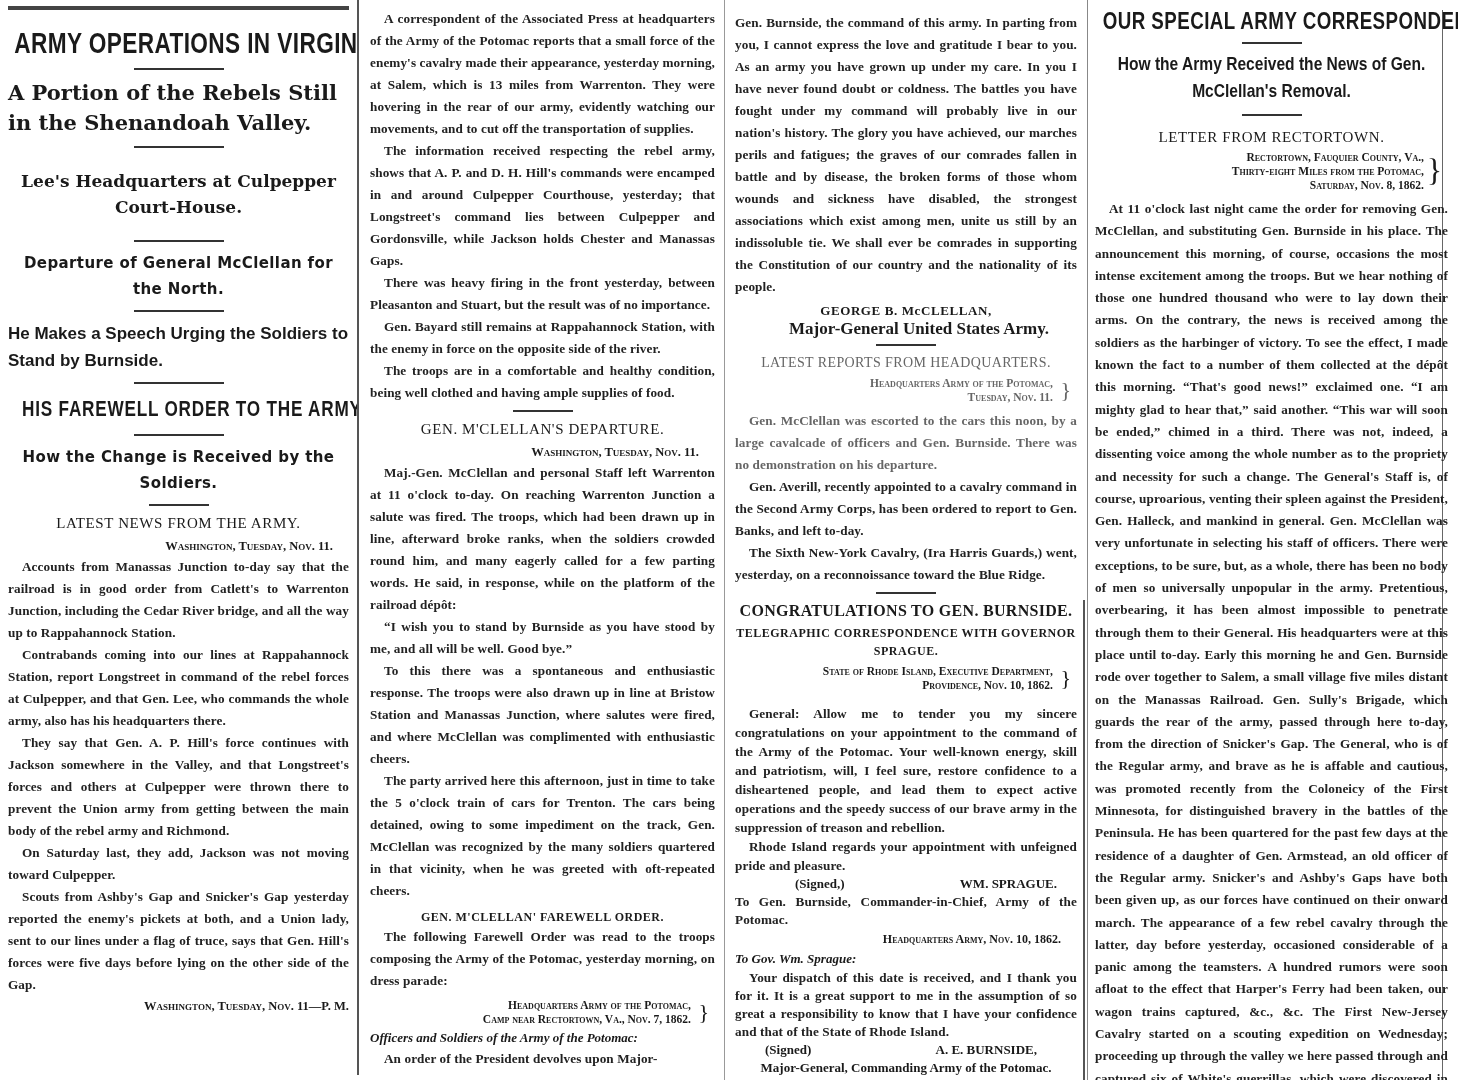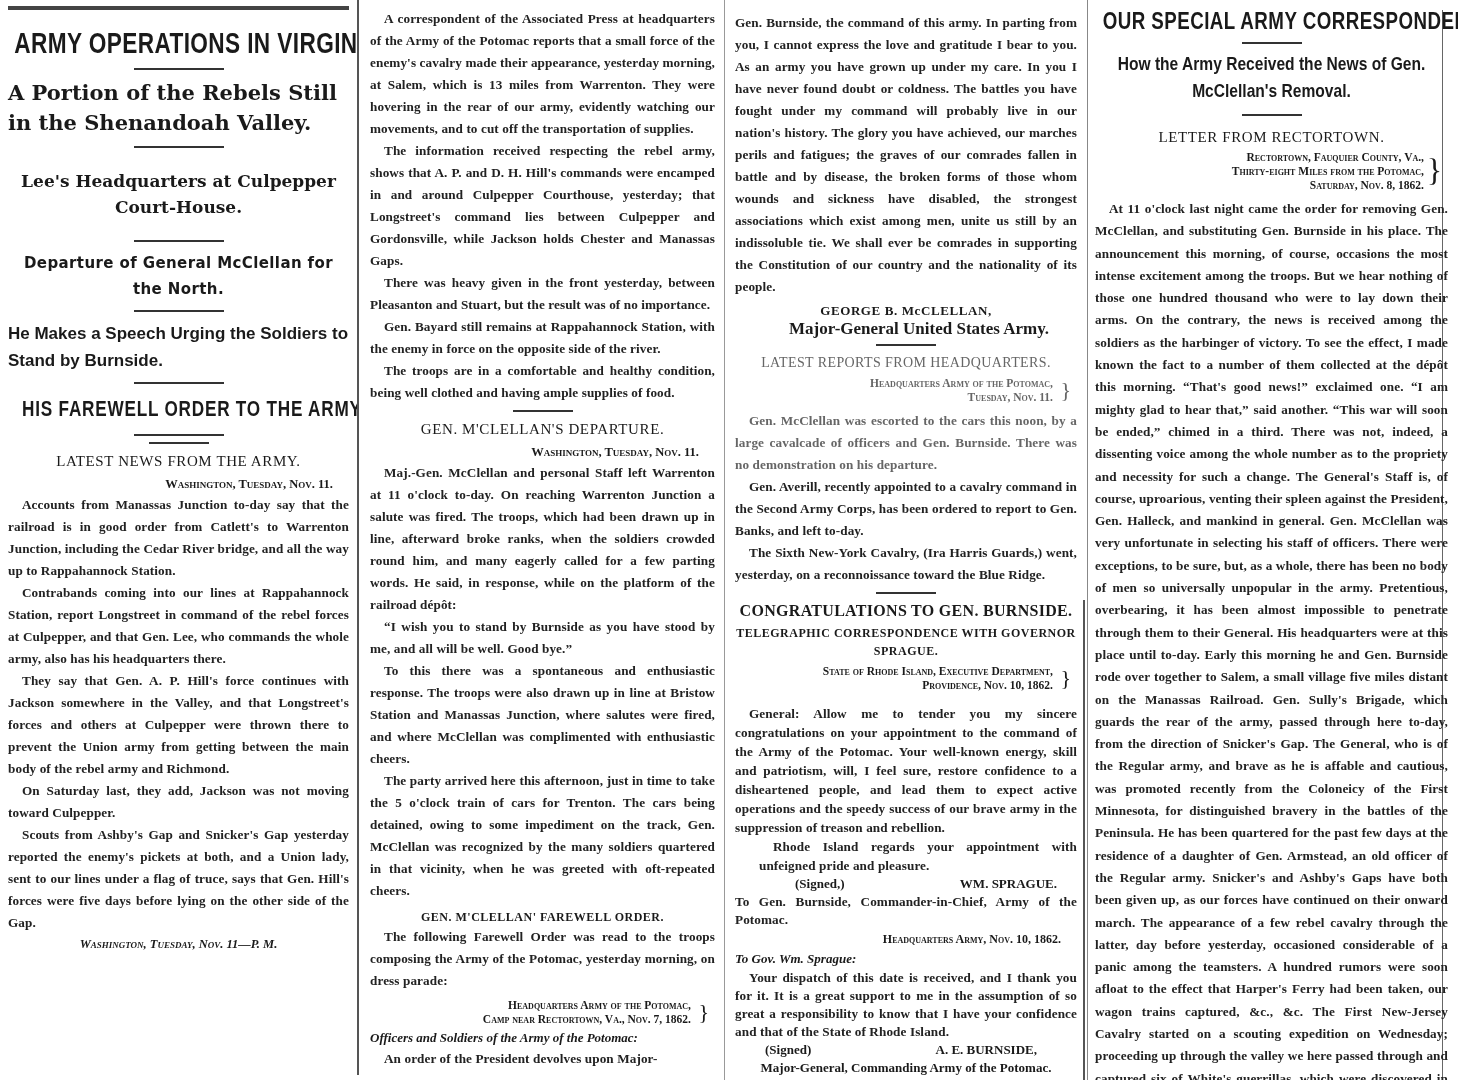--- a/index.html
+++ b/index.html
@@ -55,35 +55,36 @@
   <div class="h2">A Portion of the Rebels Still in the Shenandoah Valley.</div>
   <div class="dash"></div>
   <div class="h3">Lee's Headquarters at Culpepper Court-House.</div>
   <div class="dash"></div>
   <div class="h3b">Departure of General McClellan for the North.</div>
   <div class="dash"></div>
   <div class="h2" style="font-size:17px;line-height:27px;font-family:'Liberation Sans',sans-serif;">He Makes a Speech Urging the Soldiers to Stand by Burnside.</div>
   <div class="dash"></div>
   <div class="h-cond h4">HIS FAREWELL ORDER TO THE ARMY.</div>
   <div class="dash"></div>
+  <div class="h3b">How the Change is Received by the Soldiers.</div>
   <div class="dash short"></div>
   <div class="sub">LATEST NEWS FROM THE ARMY.</div>
   <div class="dateline">Washington, Tuesday, Nov. 11.</div>
   <p class="p">Accounts from Manassas Junction to-day say that the railroad is in good order from Catlett's to Warrenton Junction, including the Cedar River bridge, and all the way up to Rappahannock Station.</p>
   <p class="p">Contrabands coming into our lines at Rappahannock Station, report Longstreet in command of the rebel forces at Culpepper, and that Gen. Lee, who commands the whole army, also has his headquarters there.</p>
   <p class="p">They say that Gen. A. P. Hill's force continues with Jackson somewhere in the Valley, and that Longstreet's forces and others at Culpepper were thrown there to prevent the Union army from getting between the main body of the rebel army and Richmond.</p>
   <p class="p">On Saturday last, they add, Jackson was not moving toward Culpepper.</p>
   <p class="p">Scouts from Ashby's Gap and Snicker's Gap yesterday reported the enemy's pickets at both, and a Union lady, sent to our lines under a flag of truce, says that Gen. Hill's forces were five days before lying on the other side of the Gap.</p>
-  <div class="dateline" style="text-align:center;padding:0;font-style:italic;">Washington, Tuesday, Nov. 11—P. M.</div>
+  <div class="dateline" style="padding:0;">Washington, Tuesday, Nov. 11—P. M.</div>
 </div>
 
 <div class="col" id="col2">
   <p class="p">A correspondent of the Associated Press at headquarters of the Army of the Potomac reports that a small force of the enemy's cavalry made their appearance, yesterday morning, at Salem, which is 13 miles from Warrenton. They were hovering in the rear of our army, evidently watching our movements, and to cut off the transportation of supplies.</p>
   <p class="p">The information received respecting the rebel army, shows that A. P. and D. H. Hill's commands were encamped in and around Culpepper Courthouse, yesterday; that Longstreet's command lies between Culpepper and Gordonsville, while Jackson holds Chester and Manassas Gaps.</p>
-  <p class="p">There was heavy given in the front yesterday, between Pleasanton and Stuart, but the result was of no importance.</p>
+  <p class="p">There was heavy firing in the front yesterday, between Pleasanton and Stuart, but the result was of no importance.</p>
   <p class="p">Gen. Bayard still remains at Rappahannock Station, with the enemy in force on the opposite side of the river.</p>
   <p class="p">The troops are in a comfortable and healthy condition, being well clothed and having ample supplies of food.</p>
   <div class="dash short"></div>
   <div class="sub">GEN. M'CLELLAN'S DEPARTURE.</div>
   <div class="dateline">Washington, Tuesday, Nov. 11.</div>
   <p class="p">Maj.-Gen. McClellan and personal Staff left Warrenton at 11 o'clock to-day. On reaching Warrenton Junction a salute was fired. The troops, which had been drawn up in line, afterward broke ranks, when the soldiers crowded round him, and many eagerly called for a few parting words. He said, in response, while on the platform of the railroad dépôt:</p>
   <p class="p">“I wish you to stand by Burnside as you have stood by me, and all will be well. Good bye.”</p>
   <p class="p">To this there was a spontaneous and enthusiastic response. The troops were also drawn up in line at Bristow Station and Manassas Junction, where salutes were fired, and where McClellan was complimented with enthusiastic cheers.</p>
   <p class="p">The party arrived here this afternoon, just in time to take the 5 o'clock train of cars for Trenton. The cars being detained, owing to some impediment on the track, Gen. McClellan was recognized by the many soldiers quartered in that vicinity, when he was greeted with oft-repeated cheers.</p>
   <div class="subhead-small" style="margin-top:6px;">GEN. M'CLELLAN' FAREWELL ORDER.</div>
@@ -113,21 +114,21 @@
   <p class="p">The Sixth New-York Cavalry, (Ira Harris Guards,) went, yesterday, on a reconnoissance toward the Blue Ridge.</p>
   <div class="dash short"></div>
   <div class="secthead">CONGRATULATIONS TO GEN. BURNSIDE.</div>
   <div class="subhead-small">TELEGRAPHIC CORRESPONDENCE WITH GOVERNOR SPRAGUE.</div>
   <div class="dateline2" style="margin:4px 0 12px;">
     <div>State of Rhode Island, Executive Department,</div>
     <div>Providence, Nov. 10, 1862.</div>
     <span class="brace">}</span>
   </div>
   <p class="p" style="line-height:19px;">General: Allow me to tender you my sincere congratulations on your appointment to the command of the Army of the Potomac. Your well-known energy, skill and patriotism, will, I feel sure, restore confidence to a disheartened people, and lead them to expect active operations and the speedy success of our brave army in the suppression of treason and rebellion.</p>
-  <p class="p" style="line-height:19px;margin-left:24px;">Rhode Island regards your appointment with unfeigned pride and pleasure.</p>
+  <p class="p" style="line-height:19px;">Rhode Island regards your appointment with unfeigned pride and pleasure.</p>
   <div class="sig" style="display:flex;justify-content:space-between;padding:0 20px 0 60px;">
     <span>(Signed,)</span>
     <span>WM. SPRAGUE.</span>
   </div>
   <p class="p noindent" style="line-height:18px;">To Gen. Burnside, Commander-in-Chief, Army of the Potomac.</p>
   <div class="dateline" style="font-size:12px;">Headquarters Army, Nov. 10, 1862.</div>
   <div class="ital">To Gov. Wm. Sprague:</div>
   <p class="p" style="line-height:18px;">Your dispatch of this date is received, and I thank you for it. It is a great support to me in the assumption of so great a responsibility to know that I have your confidence and that of the State of Rhode Island.</p>
   <div class="sig" style="display:flex;justify-content:space-between;padding:0 40px 0 30px;">
     <span>(Signed)</span>

